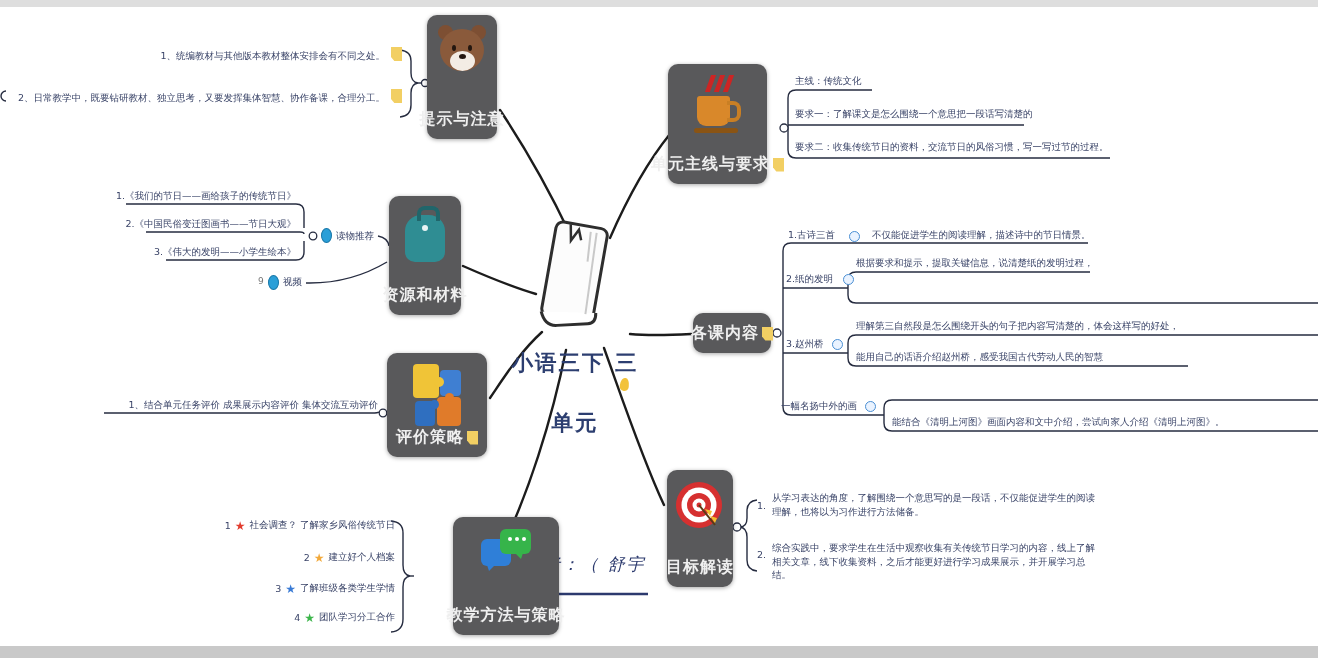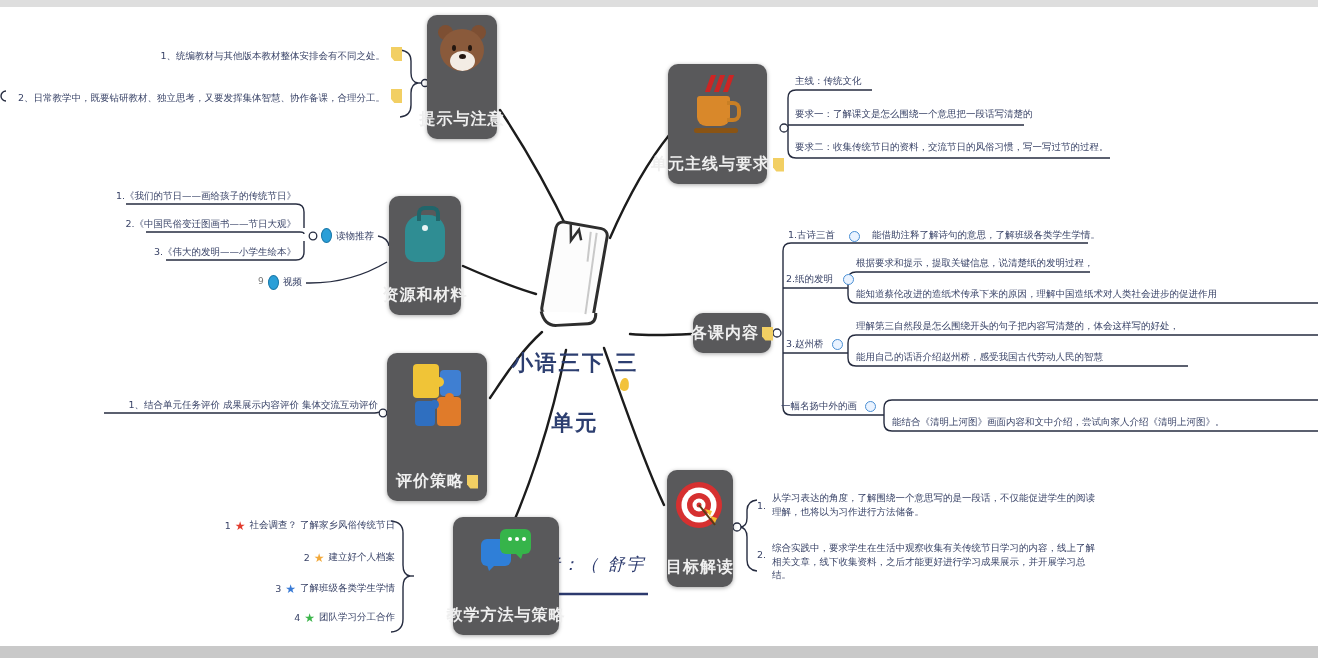--- a/index.html
+++ b/index.html
@@ -141,21 +141,21 @@
 
   <div class="node" style="left:389px;top:196px;width:72px;height:119px;">
     <div class="pack">
       <div class="body"></div>
         <div class="handle"></div>
         <div class="dot"></div>
     </div>
     <div class="node-label">资源和材料</div>
   </div>
 
-  <div class="node" style="left:387px;top:353px;width:100px;height:148px;">
+  <div class="node" style="left:387px;top:353px;width:100px;height:104px;">
     <div class="puzzle">
       <div class="pz y"></div>
         <div class="pz b1"></div>
         <div class="pz b2"></div>
         <div class="pz o"></div>
       <div class="knob k1"></div>
         <div class="knob k2"></div>
         <div class="knob k3"></div>
     </div>
     <div class="node-label">
@@ -268,26 +268,25 @@
     <span class="star green">★</span>
     <span class="txt" style="position:static;text-align:center;">团队学习分工合作</span>
   </div>
 
   <div class="txt" style="left:795px;top:75px;">主线：传统文化</div>
   <div class="txt" style="left:795px;top:108px;">要求一：了解课文是怎么围绕一个意思把一段话写清楚的</div>
   <div class="txt" style="left:795px;top:141px;">要求二：收集传统节日的资料，交流节日的风俗习惯，写一写过节的过程。</div>
 
   <div class="txt" style="left:788px;top:229px;">1.古诗三首</div>
   <div class="m0" style="left:849px;top:231px;"></div>
-  <div class="txt" style="left:872px;top:229px;">能借助注释了解诗句的意思，了解班级各类学生学情。</div>
+  <div class="txt" style="left:872px;top:229px;">不仅能促进学生的阅读理解，描述诗中的节日情景。</div>
 
   <div class="txt" style="left:786px;top:273px;">2.纸的发明</div>
   <div class="m0" style="left:843px;top:274px;"></div>
   <div class="txt" style="left:856px;top:257px;">根据要求和提示，提取关键信息，说清楚纸的发明过程，</div>
-  <div class="txt" style="left:856px;top:288px;">能知道蔡伦改进的造纸术传承下来的原因，理解中国造纸术对人类社会进步的促进作用</div>
 
   <div class="txt" style="left:786px;top:338px;">3.赵州桥</div>
   <div class="m0" style="left:832px;top:339px;"></div>
   <div class="txt" style="left:856px;top:320px;">理解第三自然段是怎么围绕开头的句子把内容写清楚的，体会这样写的好处，</div>
   <div class="txt" style="left:856px;top:351px;">能用自己的话语介绍赵州桥，感受我国古代劳动人民的智慧</div>
 
   <div class="txt" style="left:781px;top:400px;">一幅名扬中外的画</div>
   <div class="m0" style="left:865px;top:401px;"></div>
   <div class="txt" style="left:892px;top:416px;">能结合《清明上河图》画面内容和文中介绍，尝试向家人介绍《清明上河图》。</div>
 

